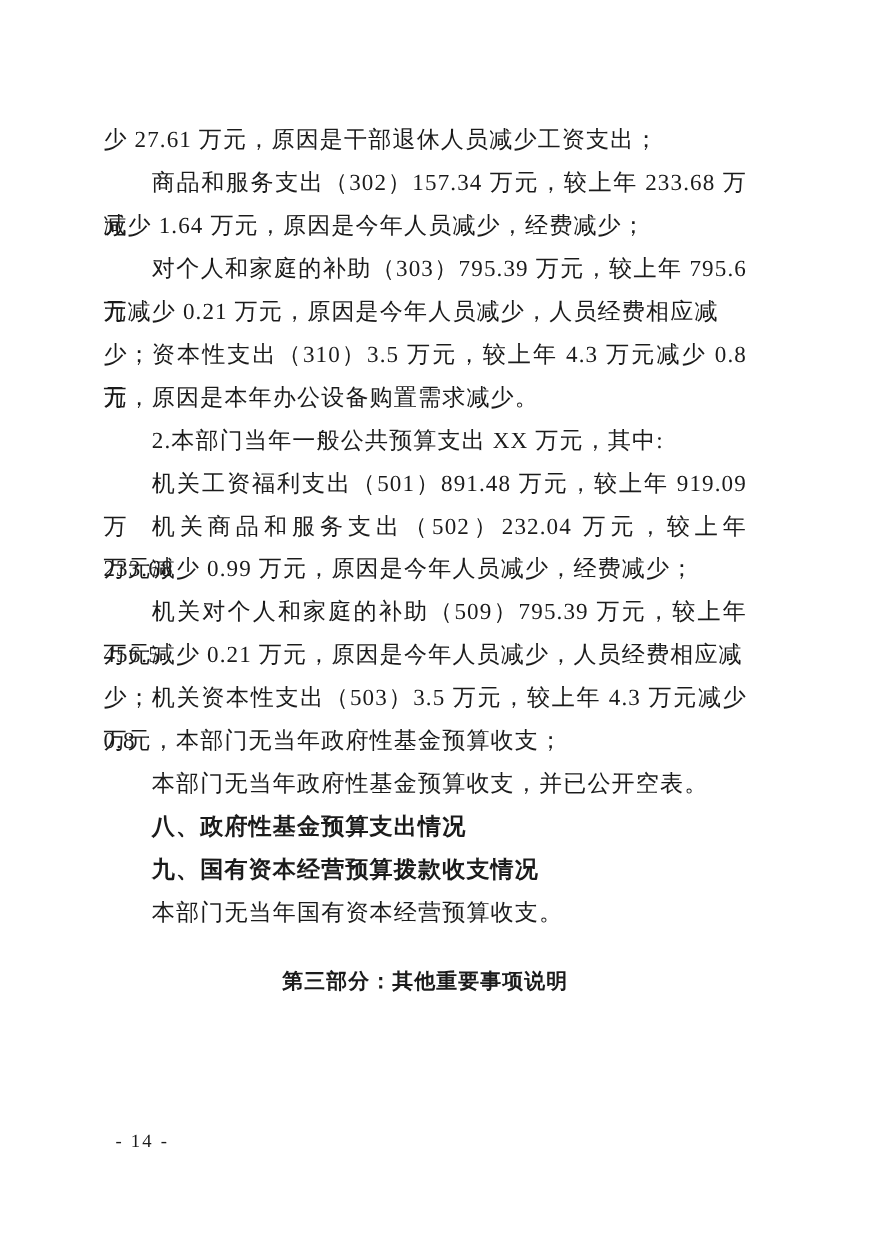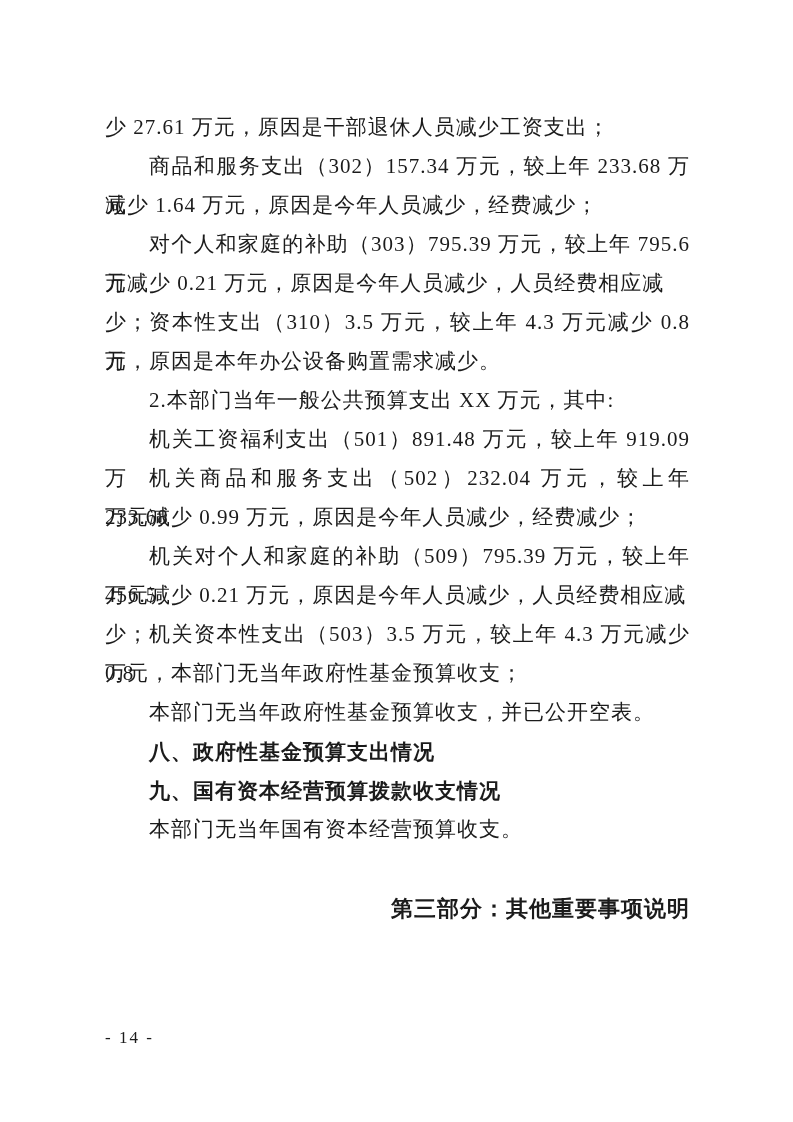--- a/index.html
+++ b/index.html
@@ -9,21 +9,21 @@
   }
   .page {
     position: relative;
     width: 793px;
     height: 1122px;
     background: #ffffff;
     overflow: hidden;
   }
   .content {
     position: absolute;
-    left: 105px;
+    left: 94px;
     top: 108px;
     width: 585px;
   }
   .line {
     height: 39px;
     line-height: 39px;
     font-size: 21px;
     color: #1b1b1b;
     font-family: "Liberation Serif", "DejaVu Serif", serif;
     letter-spacing: 1px;
@@ -36,26 +36,26 @@
   .just {
     text-align: justify;
     text-align-last: justify;
   }
   .h-sans {
     font-family: "Liberation Sans", "DejaVu Sans", sans-serif;
     font-weight: bold;
     letter-spacing: 1px;
   }
   .part-title {
-    margin-top: 40px;
-    text-align: right;
+    margin-top: 24px;
+    text-align: center;
     text-indent: 0;
     font-family: "Liberation Serif", "DejaVu Serif", serif;
     font-weight: bold;
-    font-size: 22px;
+    font-size: 19px;
   }
   .page-number {
     position: absolute;
     left: 105px;
     top: 1026px;
     font-size: 17px;
     line-height: 24px;
     color: #1b1b1b;
     font-family: "Liberation Serif", "DejaVu Serif", serif;
     letter-spacing: 2px;

